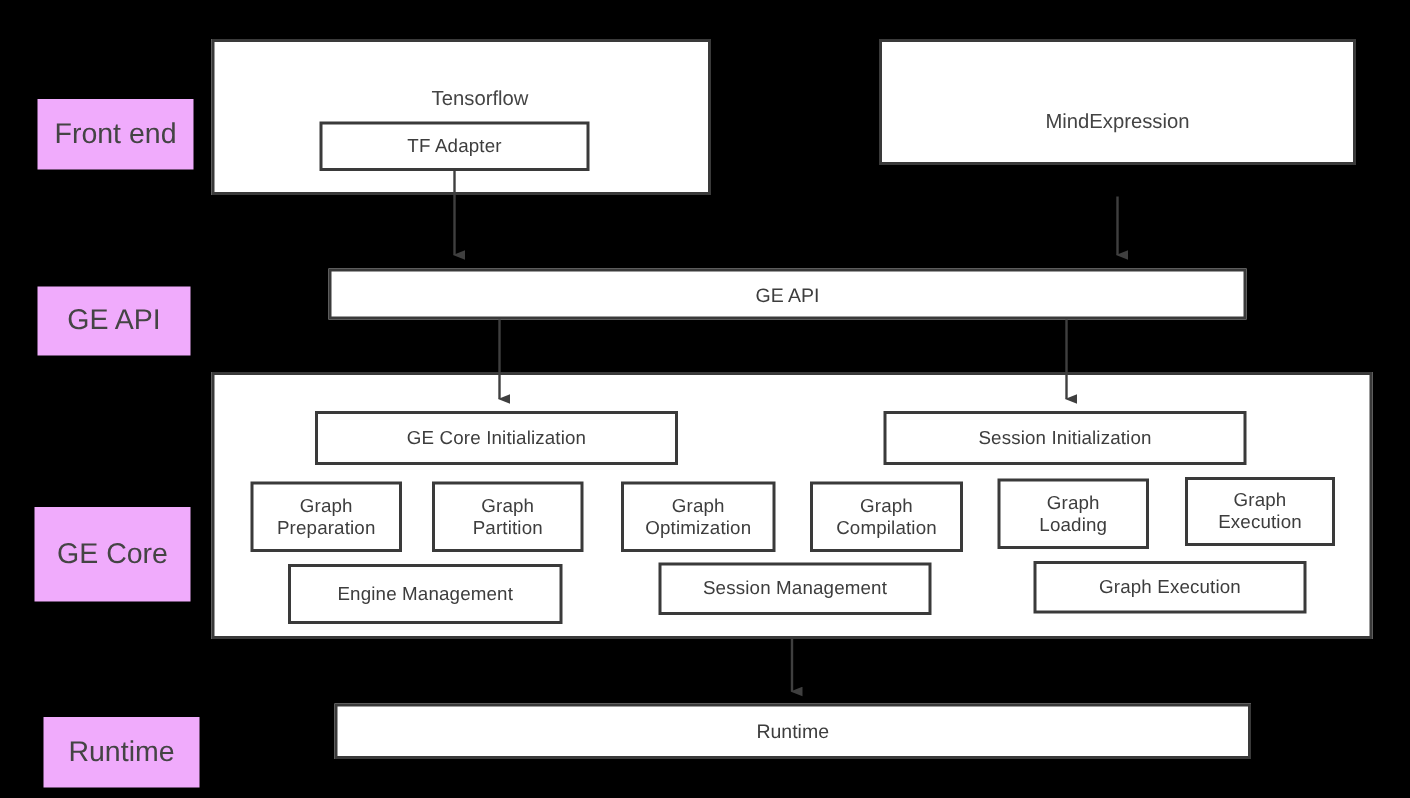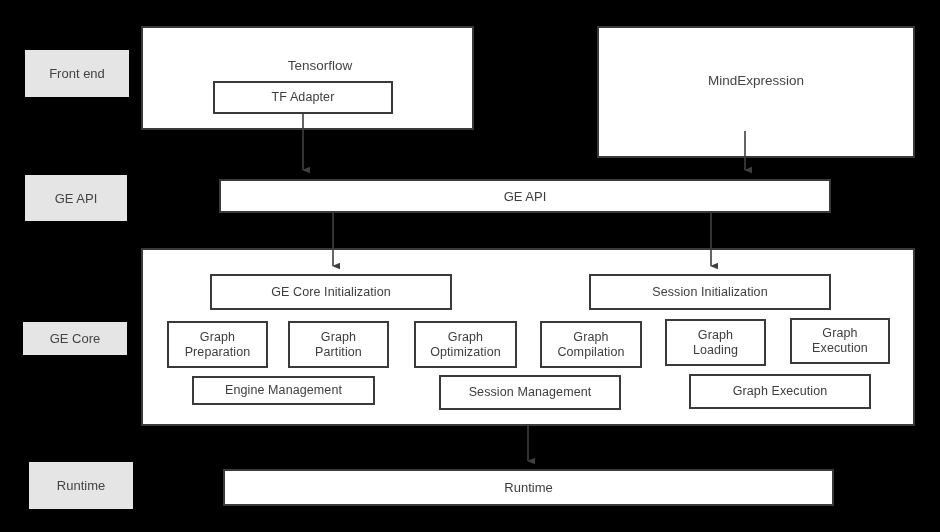--- a/index.html
+++ b/index.html
@@ -25,29 +25,30 @@
     align-items: center;
     justify-content: center;
     text-align: center;
     line-height: 1.18;
     font-size: 13px;
     letter-spacing: 0.1px;
   }
   
   .plate {
     position: absolute;
-    background: #e5e5e5;
+    background: #f0abfc;
     border: none;
     box-sizing: border-box;
     color: #444444;
     display: flex;
     align-items: center;
     justify-content: center;
     text-align: center;
-    font-size: 13px;
+    font-size: 19px;
+    margin-top: 16px;
   }
   
   .panel {
     position: absolute;
     background: #ffffff;
     border: 2px solid #3a3a3a;
     box-sizing: border-box;
   }
   .panel-title {
     position: absolute;
@@ -89,36 +90,36 @@
 <div id="canvas">
 
   <div class="plate" style="left:25px; top:50px; width:104px; height:47px;">
     <span>Front end</span>
   </div>
 
   <div class="plate" style="left:25px; top:175px; width:102px; height:46px;">
     <span>GE API</span>
   </div>
 
-  <div class="plate" style="left:23px; top:322px; width:104px; height:33px;align-items:center;">
+  <div class="plate" style="left:23px; top:322px; width:104px; height:63px;align-items:center;">
     <span>GE Core</span>
   </div>
 
   <div class="plate" style="left:29px; top:462px; width:104px; height:47px;">
     <span>Runtime</span>
   </div>
 
   <div class="panel" style="left:141px; top:26px; width:333px; height:104px;">
     <div class="panel-title" style="top:30px;margin-left:25px;">Tensorflow</div>
   </div>
   <div class="box inner" style="left:213px; top:81px; width:180px; height:33px;">
     <span>TF Adapter</span>
   </div>
 
-  <div class="panel" style="left:586px; top:26px; width:318px; height:132px;margin-left:11px;">
+  <div class="panel" style="left:586px; top:26px; width:318px; height:84px;">
     <div class="panel-title" style="top:45px;">MindExpression</div>
   </div>
 
   <div class="bar" style="left:219px; top:179px; width:612px; height:34px;">
     <span>GE API</span>
   </div>
 
   <div class="panel" style="left:141px; top:248px; width:774px; height:178px;"></div>
 
   <div class="box inner" style="left:210px; top:274px; width:242px; height:36px;">
@@ -147,21 +148,21 @@
   </div>
   <div class="box inner" style="left:665px; top:319px; width:101px; height:47px;">
     <span class="two-line">Graph
 Loading</span>
   </div>
   <div class="box inner" style="left:790px; top:318px; width:100px; height:46px;">
     <span class="two-line">Graph
 Execution</span>
   </div>
 
-  <div class="box inner" style="left:192px; top:376px; width:183px; height:29px;">
+  <div class="box inner" style="left:192px; top:376px; width:183px; height:40px;">
     <span>Engine Management</span>
   </div>
   <div class="box inner" style="left:439px; top:375px; width:182px; height:35px;">
     <span>Session Management</span>
   </div>
   <div class="box inner" style="left:689px; top:374px; width:182px; height:35px;">
     <span>Graph Execution</span>
   </div>
 
   <div class="bar" style="left:223px; top:469px; width:611px; height:37px;">

